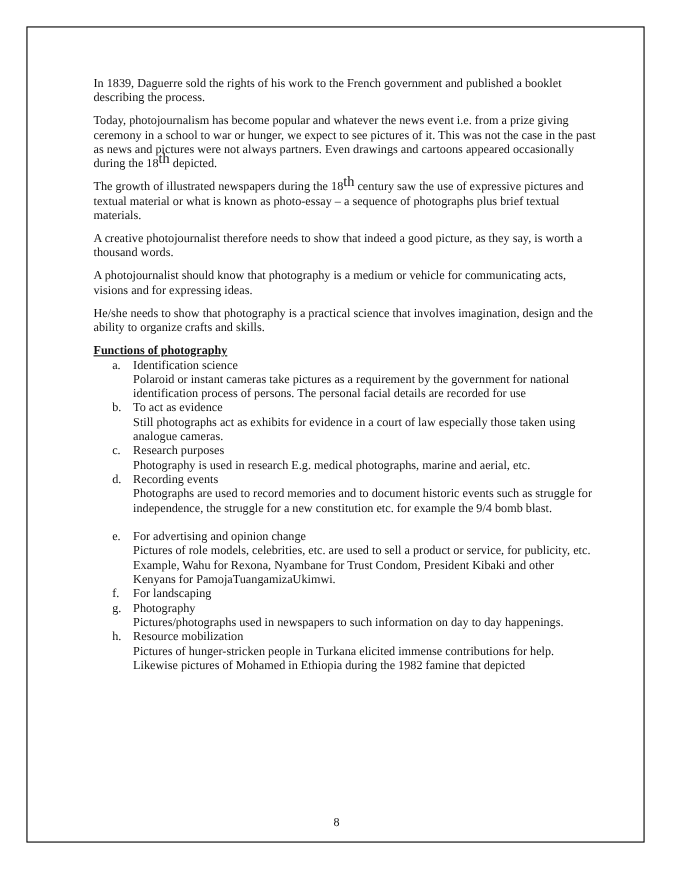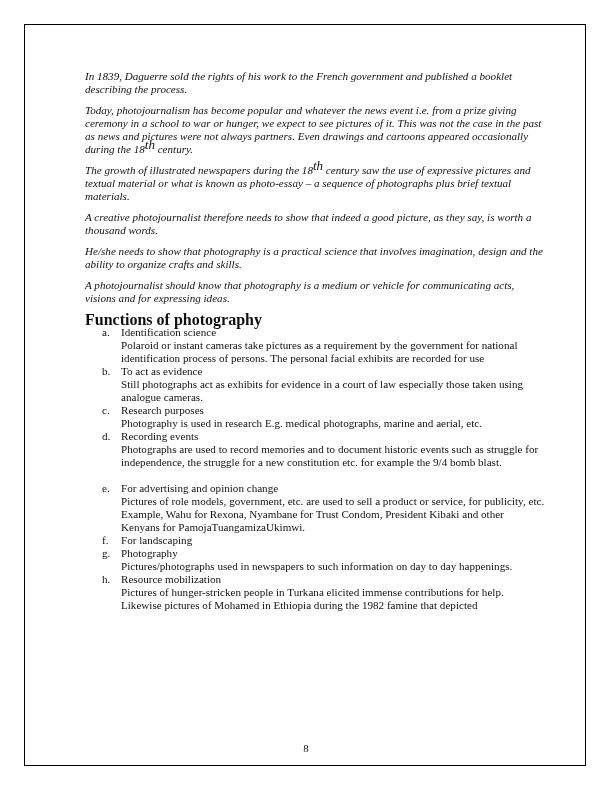--- a/index.html
+++ b/index.html
@@ -27,31 +27,31 @@
     .content {
       position: absolute;
       left: 85px;
       top: 70px;
       width: 460px;
       font-size: 11.1px;
       line-height: 13px;
     }
     .para {
       margin: 0 0 8px 0;
-      font-style: italic;
     }
     .para sup {
       font-size: 13px;
       line-height: 0;
       vertical-align: 4px;
     }
     .heading {
       font-weight: bold;
       margin: 0;
-      font-size: 16px;
+      font-size: 11px;
+      text-decoration: underline;
     }
     ol.functions {
       list-style: none;
       margin: 0;
       padding: 0;
     }
     ol.functions li {
       position: relative;
       padding-left: 36px;
       margin: 0;
@@ -79,57 +79,57 @@
   </style>
 </head>
 <body>
 
 <div class="page-border"></div>
 
 <div class="content">
 
   <p class="para"><span>In 1839, Daguerre sold the rights of his work to the French government and published a booklet describing the process.</span></p>
 
-  <p class="para"><span>Today, photojournalism has become popular and whatever the news event i.e. from a prize giving ceremony in a school to war or hunger, we expect to see pictures of it. This was not the case in the past as news and pictures were not always partners. Even drawings and cartoons appeared occasionally during the 18</span><sup>th</sup><span> century.</span></p>
+  <p class="para"><span>Today, photojournalism has become popular and whatever the news event i.e. from a prize giving ceremony in a school to war or hunger, we expect to see pictures of it. This was not the case in the past as news and pictures were not always partners. Even drawings and cartoons appeared occasionally during the 18</span><sup>th</sup><span> depicted.</span></p>
 
   <p class="para"><span>The growth of illustrated newspapers during the 18</span><sup>th</sup><span> century saw the use of expressive pictures and textual material or what is known as photo-essay – a sequence of photographs plus brief textual materials.</span></p>
 
   <p class="para"><span>A creative photojournalist therefore needs to show that indeed a good picture, as they say, is worth a thousand words.</span></p>
 
+  <p class="para"><span>A photojournalist should know that photography is a medium or vehicle for communicating acts, visions and for expressing ideas.</span></p>
+
   <p class="para"><span>He/she needs to show that photography is a practical science that involves imagination, design and the ability to organize crafts and skills.</span></p>
-
-  <p class="para"><span>A photojournalist should know that photography is a medium or vehicle for communicating acts, visions and for expressing ideas.</span></p>
 
   <p class="heading">Functions of photography</p>
 
   <ol class="functions">
     <li>
       <span class="marker">a.</span>
       <span>Identification science</span>
-      <span class="desc">Polaroid or instant cameras take pictures as a requirement by the government for national identification process of persons. The personal facial exhibits are recorded for use</span>
+      <span class="desc">Polaroid or instant cameras take pictures as a requirement by the government for national identification process of persons. The personal facial details are recorded for use</span>
     </li>
     <li>
       <span class="marker">b.</span>
       <span>To act as evidence</span>
       <span class="desc">Still photographs act as exhibits for evidence in a court of law especially those taken using analogue cameras.</span>
     </li>
     <li>
       <span class="marker">c.</span>
       <span>Research purposes</span>
       <span class="desc">Photography is used in research E.g. medical photographs, marine and aerial, etc.</span>
     </li>
     <li class="spaced-after">
       <span class="marker">d.</span>
       <span>Recording events</span>
       <span class="desc">Photographs are used to record memories and to document historic events such as struggle for independence, the struggle for a new constitution etc. for example the 9/4 bomb blast.</span>
     </li>
     <li>
       <span class="marker">e.</span>
       <span>For advertising and opinion change</span>
-      <span class="desc">Pictures of role models, government, etc. are used to sell a product or service, for publicity, etc. Example, Wahu for Rexona, Nyambane for Trust Condom, President Kibaki and other Kenyans for PamojaTuangamizaUkimwi.</span>
+      <span class="desc">Pictures of role models, celebrities, etc. are used to sell a product or service, for publicity, etc. Example, Wahu for Rexona, Nyambane for Trust Condom, President Kibaki and other Kenyans for PamojaTuangamizaUkimwi.</span>
     </li>
     <li>
       <span class="marker">f.</span>
       <span>For landscaping</span>
     </li>
     <li>
       <span class="marker">g.</span>
       <span>Photography</span>
       <span class="desc">Pictures/photographs used in newspapers to such information on day to day happenings.</span>
     </li>

